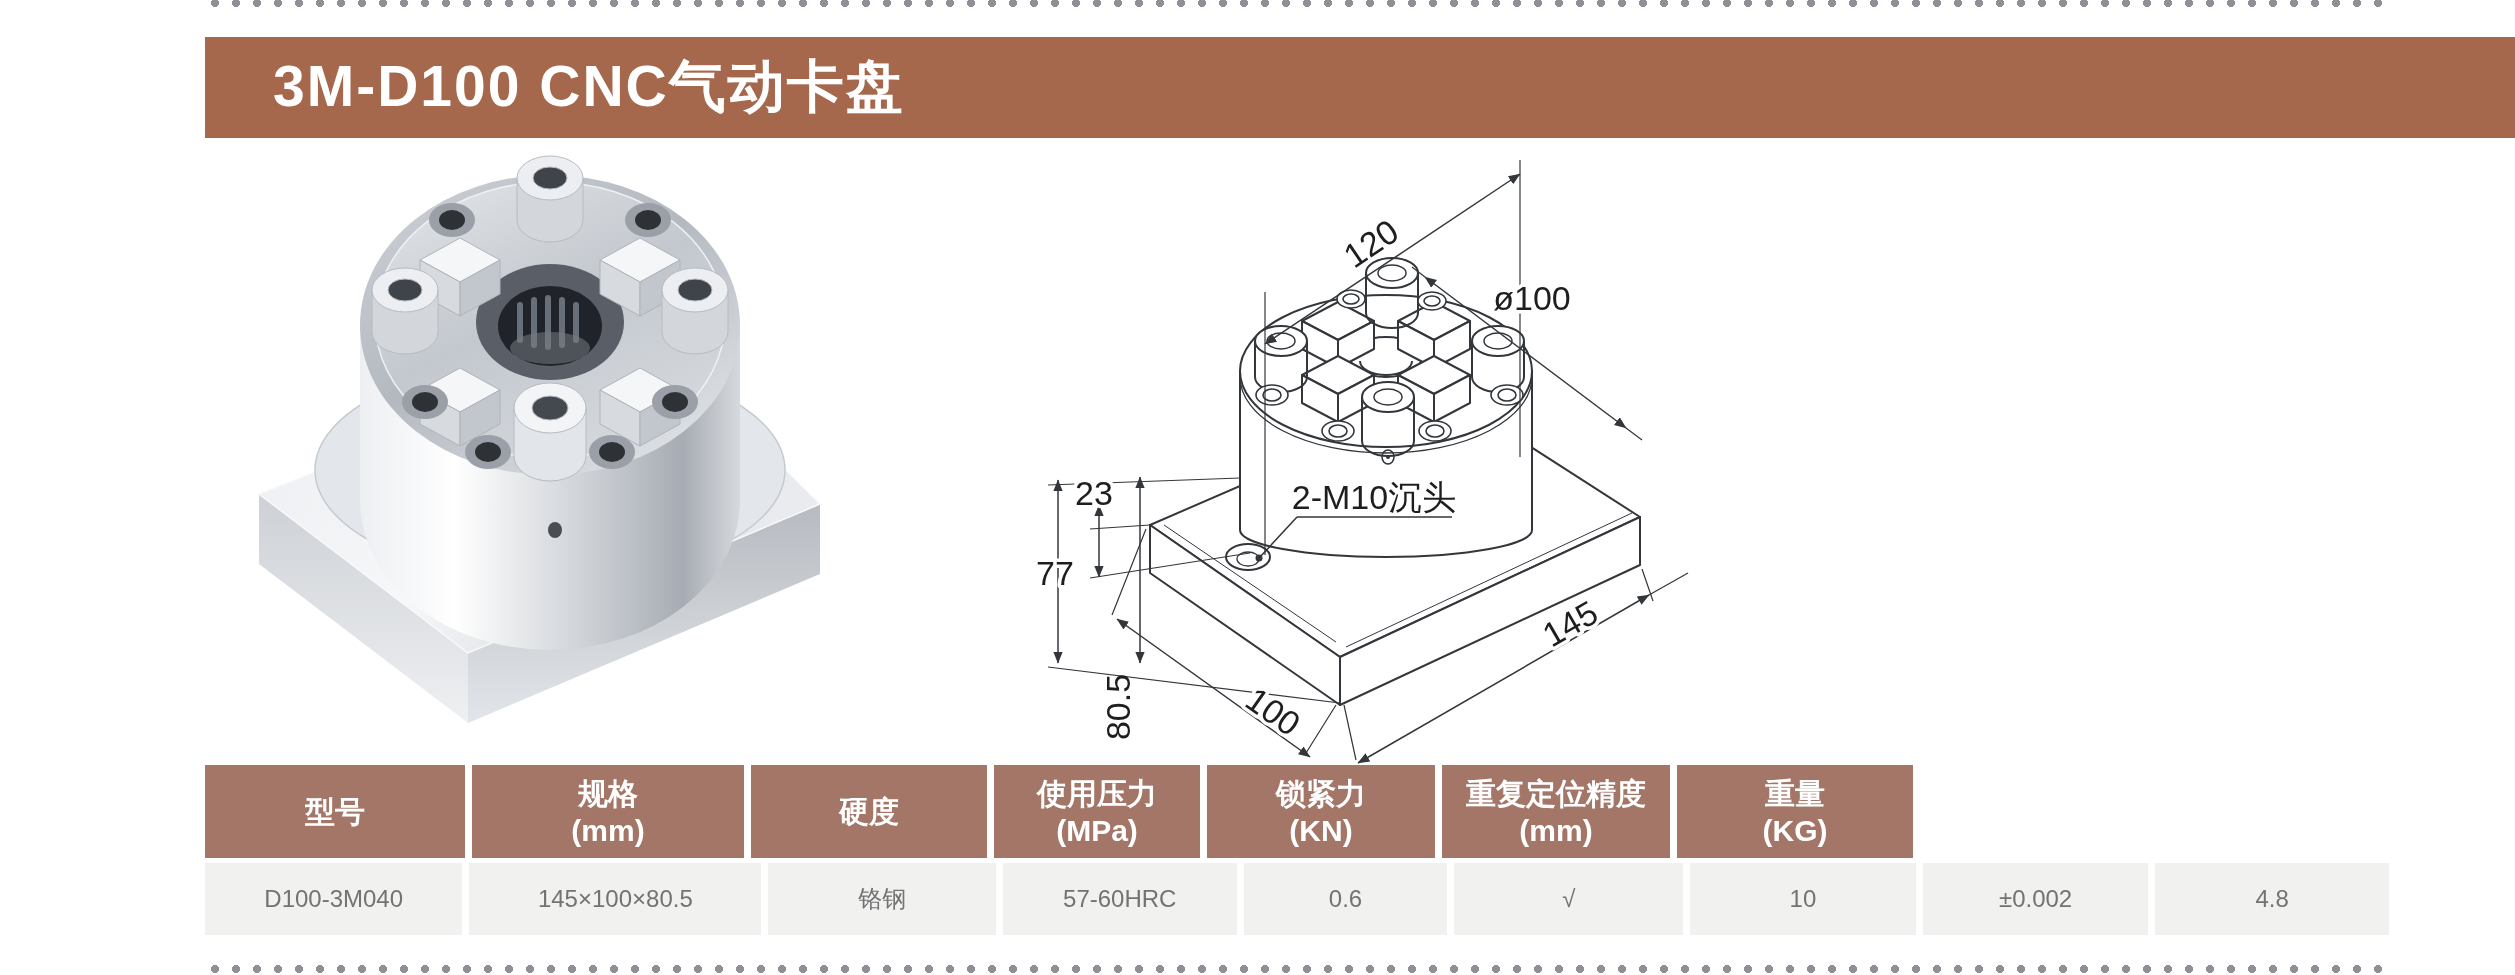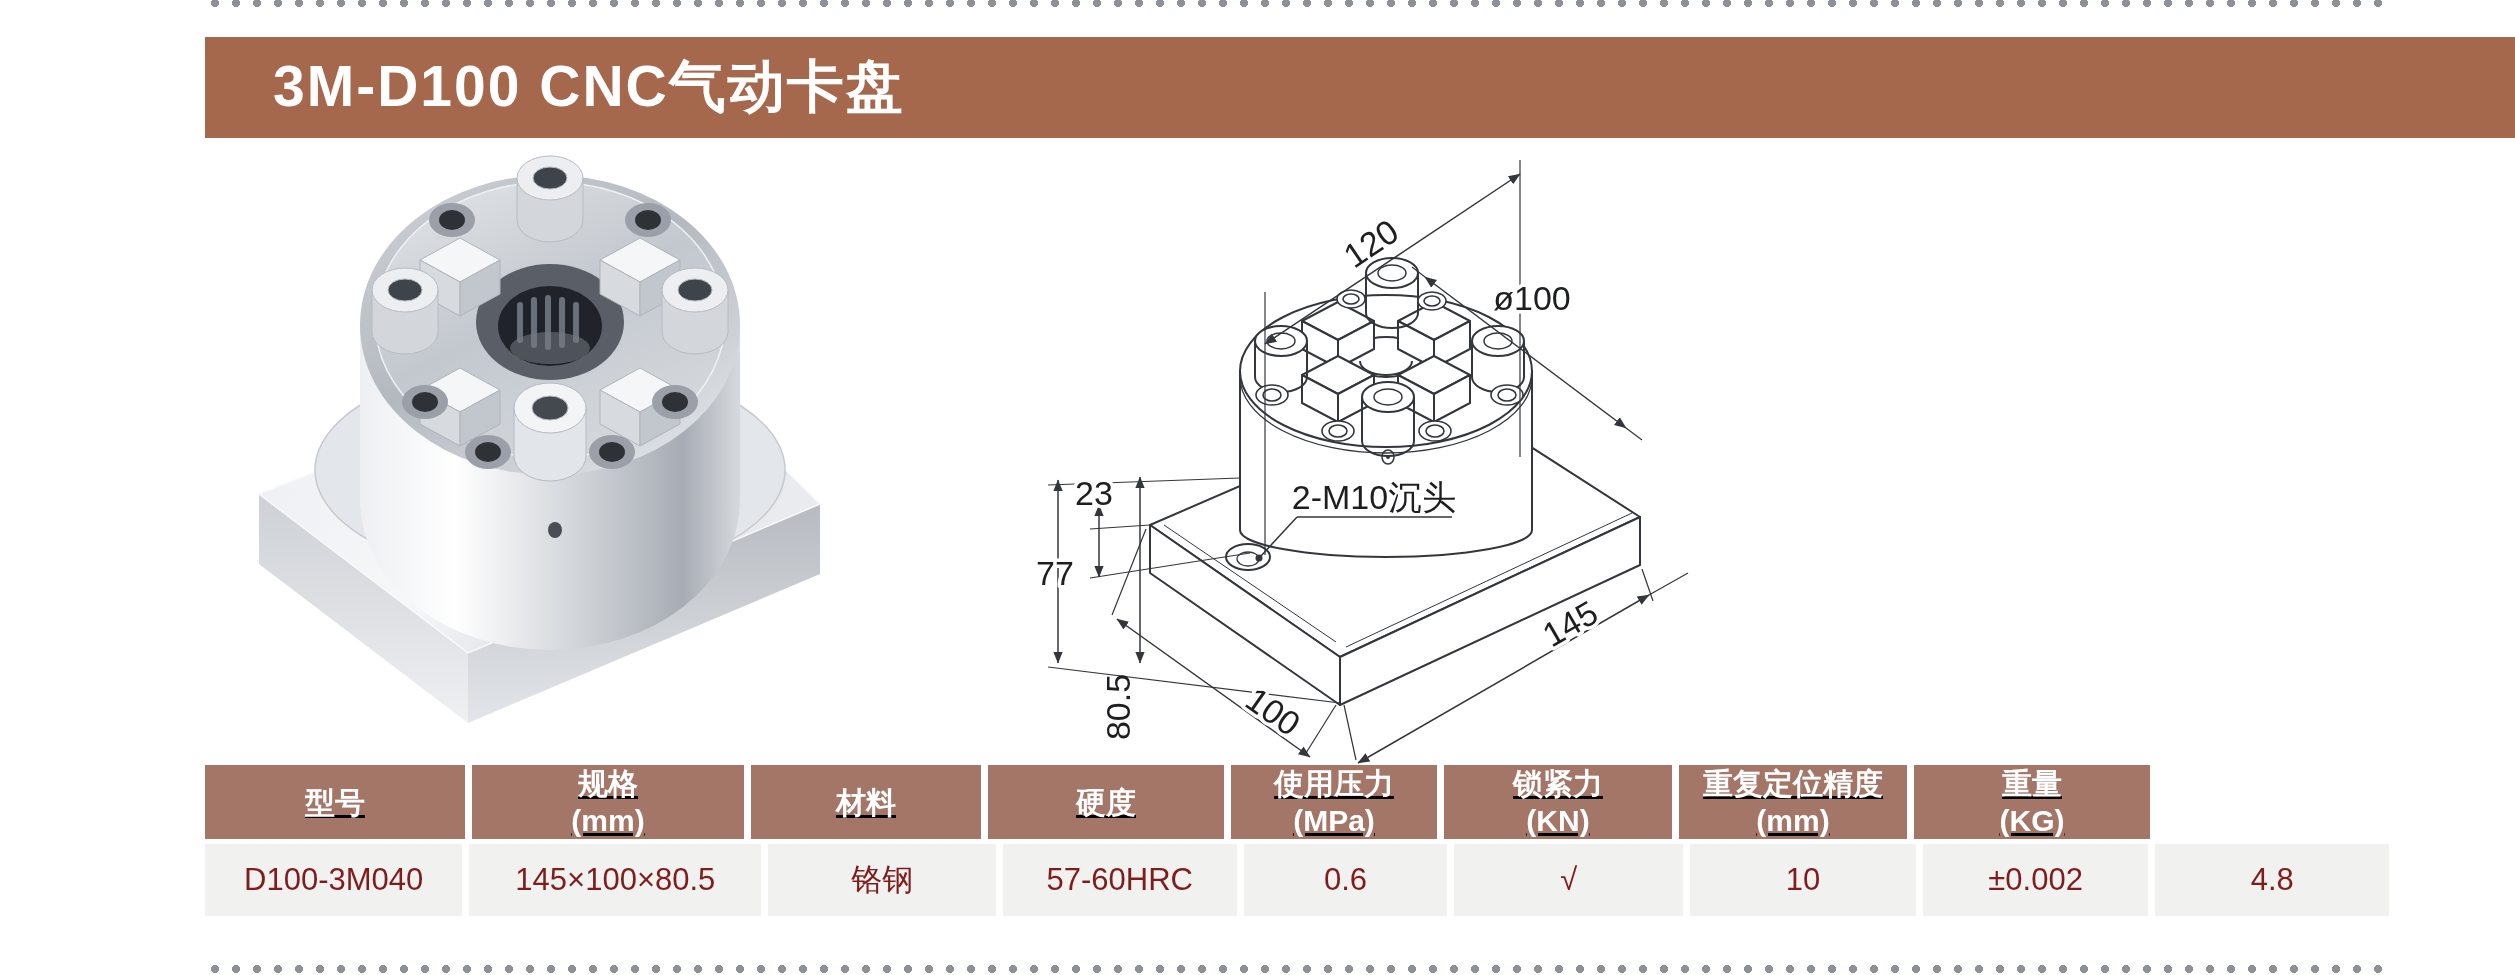--- a/index.html
+++ b/index.html
@@ -17,27 +17,27 @@
   .titlebar{position:absolute;left:205px;top:37px;width:2432px;height:101px;background:#a5684c;
             display:flex;align-items:center;}
   .titlebar span{color:#fff;font-size:57px;font-weight:bold;letter-spacing:2px;padding-left:68px;
                  white-space:nowrap;}
   
   .photo{position:absolute;left:220px;top:140px;width:640px;height:620px;}
   .drawing{position:absolute;left:1020px;top:145px;width:760px;height:630px;}
   
   .spec{position:absolute;left:205px;top:765px;width:2184px;}
   .thead,.trow{display:flex;width:100%;}
-  .thead{height:74px;text-decoration:underline;}
+  .thead{height:93px;}
   .trow{height:72px;margin-top:5px;}
   .cell{box-sizing:border-box;border-right:7px solid #fff;display:flex;flex-direction:column;
         align-items:center;justify-content:center;}
   .cell:last-child{border-right:none;}
   .thead .cell{background:#a37668;color:#fff;font-weight:bold;font-size:30px;line-height:37px;text-align:center;}
-  .trow .cell{background:#f1f1f0;color:#7f1d1d;font-size:31px;}
+  .trow .cell{background:#f1f1f0;color:#737373;font-size:24px;}
   .unit:empty{display:none;}
   
   .dimtxt{font-family:"Liberation Sans","DejaVu Sans",sans-serif;font-size:34px;fill:#1d1e20;
           paint-order:stroke;stroke:#ffffff;stroke-width:7px;stroke-linejoin:round;}
   .dimtxt2{font-family:"Liberation Sans","DejaVu Sans",sans-serif;font-size:34px;fill:#1d1e20;}
 </style>
 </head>
 <body>
 
 <div class="page">
@@ -297,23 +297,20 @@
 
   <div class="spec">
     <div class="thead">
       <div class="cell" style="width:267px">
           <span>型号</span>
         </div>
       <div class="cell" style="width:279px">
           <span>规格</span>
           <span class="unit">(mm)</span>
         </div>
-      <div class="cell" style="width:237px">
-          <span>材料</span>
-        </div>
       <div class="cell" style="width:243px">
           <span>硬度</span>
         </div>
       <div class="cell" style="width:213px">
           <span>使用压力</span>
           <span class="unit">(MPa)</span>
         </div>
       <div class="cell" style="width:235px">
           <span>锁紧力</span>
           <span class="unit">(KN)</span>

